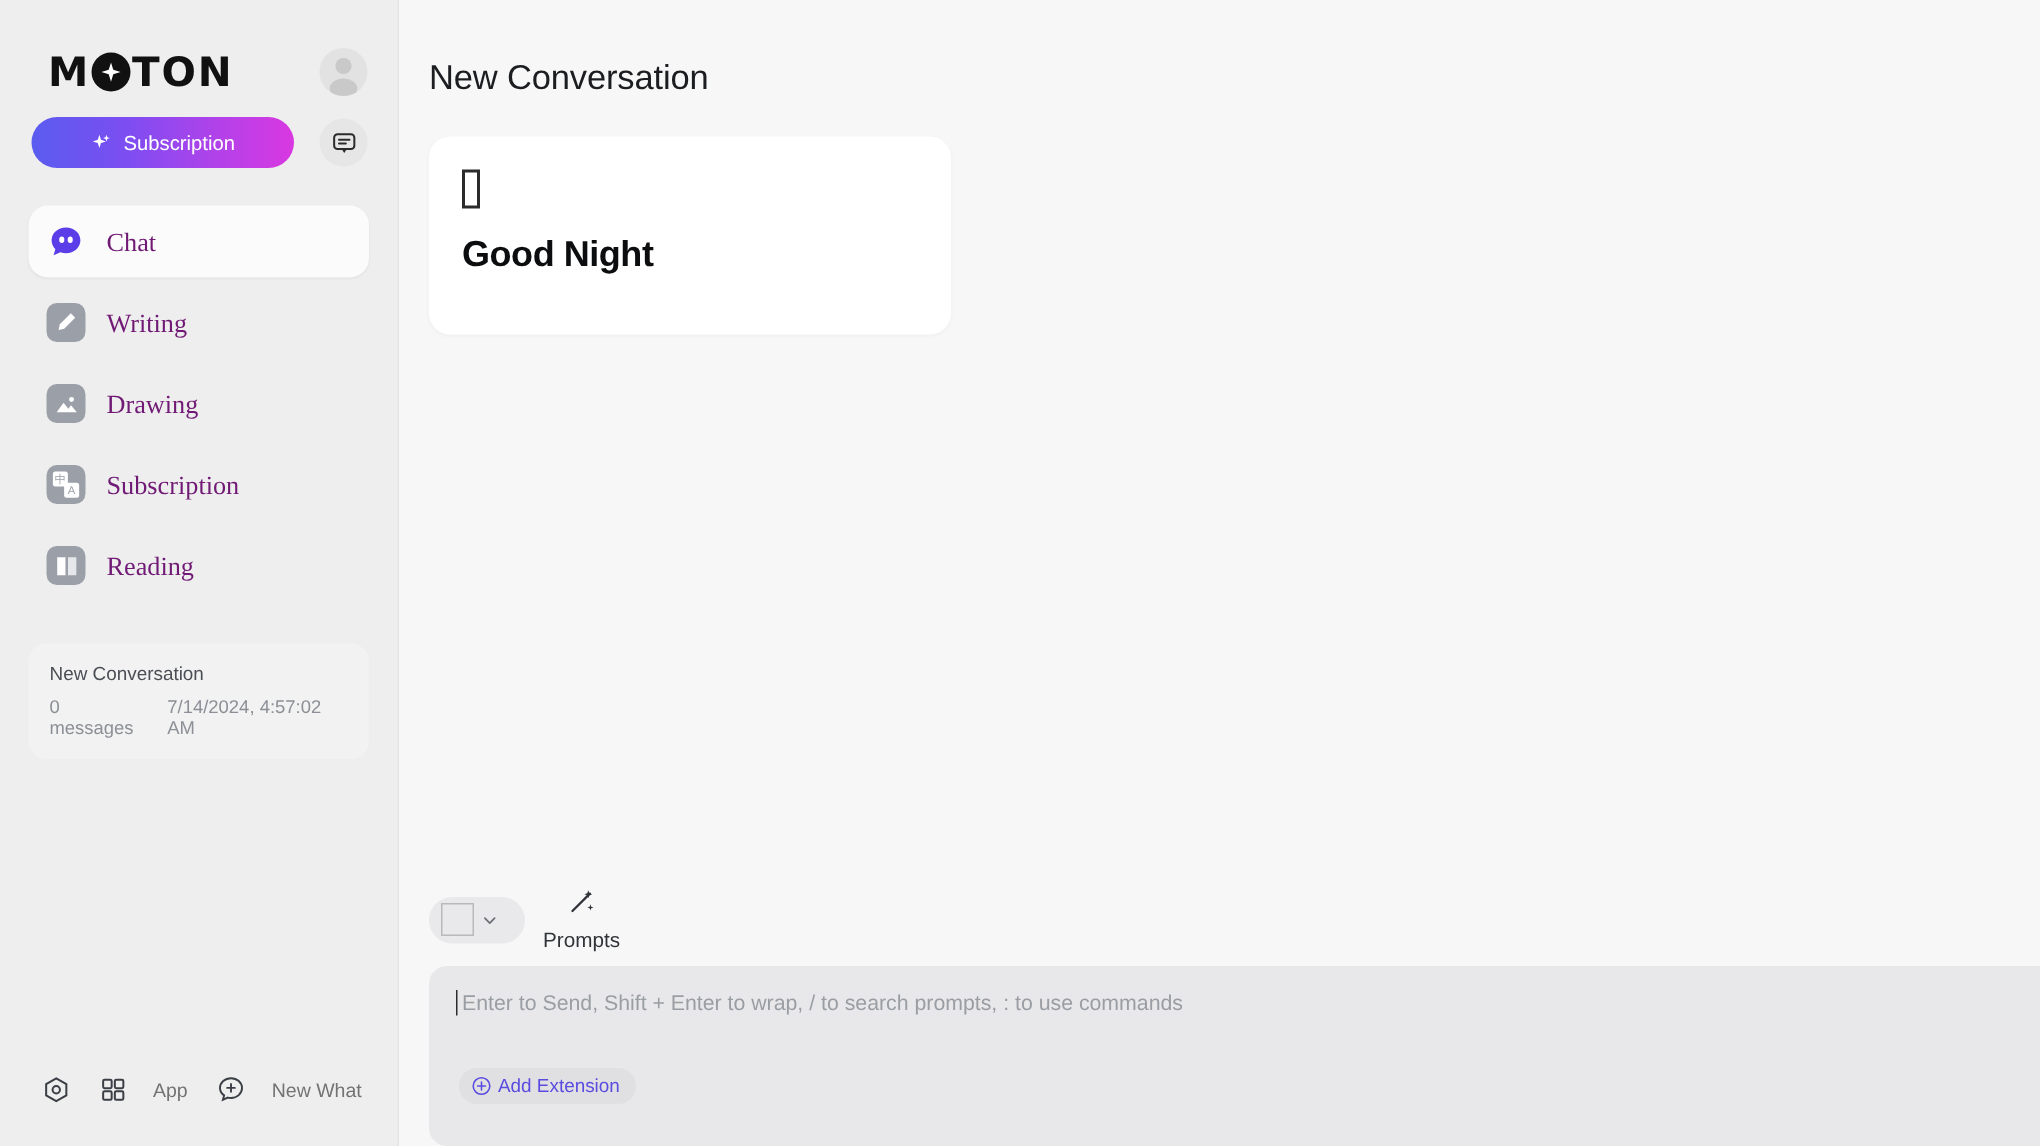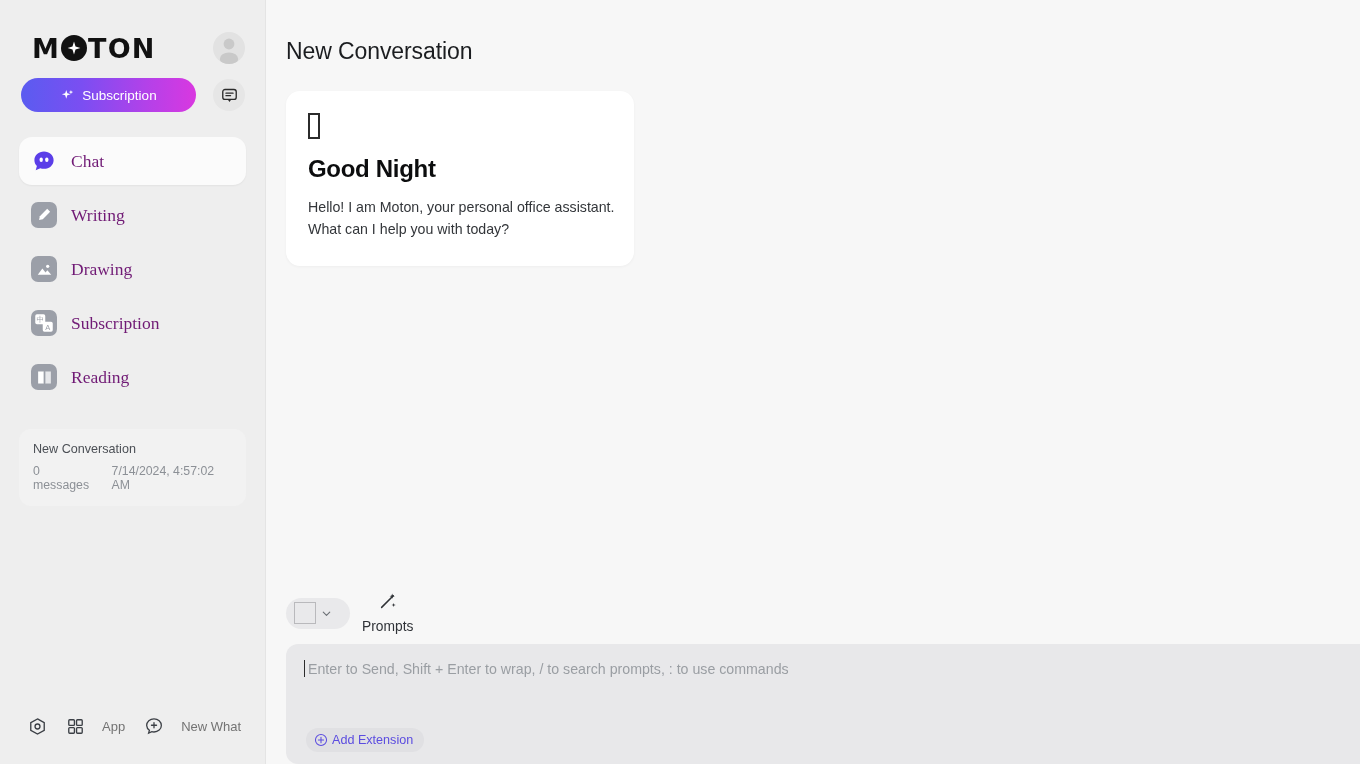--- a/index.html
+++ b/index.html
@@ -167,21 +167,21 @@
   }
   .composer-placeholder {
     font-size: 14.2px; color: #9a9ea3;
     position: relative; padding-left: 2px;
   }
   .caret {
     position: absolute; left: -2px; top: -1px;
     width: 1px; height: 17px; background: #2c2c2c;
   }
   .add-ext {
-    position: absolute; left: 20px; bottom: 12px;
+    position: absolute; left: 20px; bottom: 28px;
     height: 24px; border-radius: 12px; background: #e0e0e3;
     display: flex; align-items: center; gap: 4px;
     padding: 0 11px 0 8px;
     font-size: 12.6px; color: #5b4ce0; cursor: pointer;
   }
   svg { display: block; }
 </style>
 </head>
 <body>
 
@@ -321,21 +321,20 @@
   </aside>
 
   <section class="main">
 
     <h1 class="main-title">New Conversation</h1>
 
     <div class="card-area">
       <div class="greet-card">
         <span class="tofu"></span>
         <div class="greet-title">Good Night</div>
-        <div class="greet-sub">Hello! I am Moton, your personal office assistant. What can I help you with today?</div>
       </div>
     </div>
 
     <div class="spacer"></div>
 
     <div class="composer-toolbar">
       <div class="model-pill">
         <span class="model-thumb"></span>
         <svg width="13" height="13" viewBox="0 0 24 24" aria-hidden="true">
           <path d="M6 9.5 L12 15.5 L18 9.5" fill="none" stroke="#6b6f75" stroke-width="2.1" stroke-linecap="round" stroke-linejoin="round"></path>

